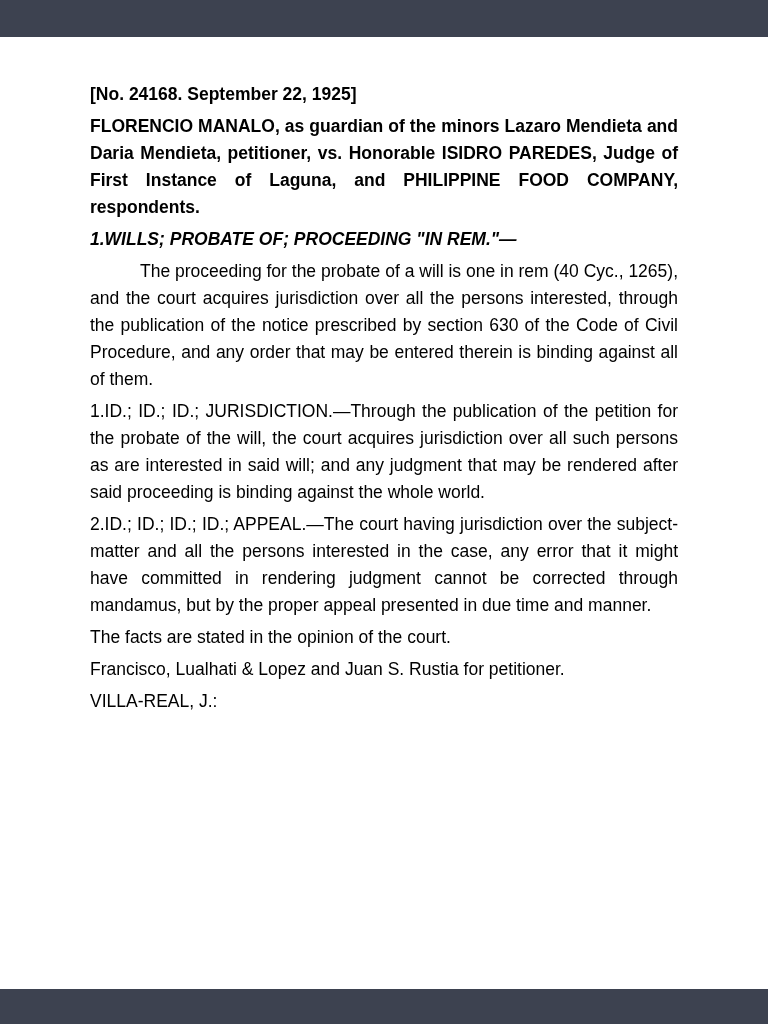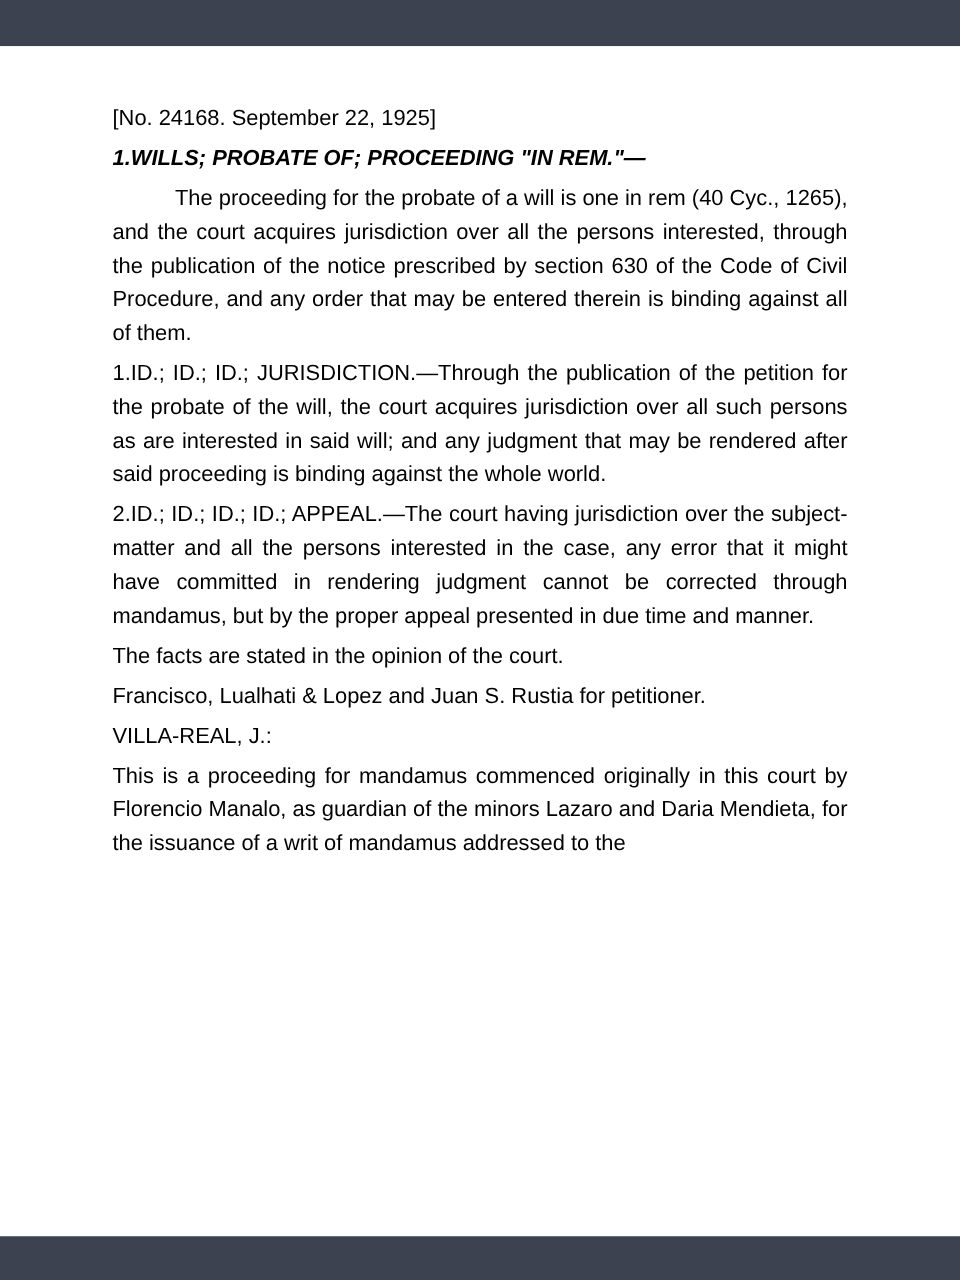--- a/index.html
+++ b/index.html
@@ -35,56 +35,56 @@
     padding-top: 44px;
     font-family: "Liberation Sans", sans-serif;
     font-size: 17.5px;
     line-height: 27px;
     color: #000000;
     -webkit-font-smoothing: antialiased;
   }
 
   .content p { margin: 0 0 5px 0; }
 
-  .bold { font-weight: 400; }
+  .bold { font-weight: 700; }
   .syll-head { font-weight: 700; font-style: italic; }
   .just { text-align: justify; }
   .indent { text-indent: 50px; }
   .opinion { margin-top: 40px; }
 </style>
 </head>
 <body>
 
 <div class="viewer">
 
   <div class="letterbox top"></div>
 
   <div class="page">
     <div class="content">
 
       <p class="bold">[No. 24168. September 22, 1925]</p>
 
+      <p class="bold just">FLORENCIO MANALO, as guardian of the minors Lazaro Mendieta and Daria Mendieta, petitioner, vs. Honorable ISIDRO PAREDES, Judge of First Instance of Laguna, and PHILIPPINE FOOD COMPANY, respondents.</p>
 
       <p class="syll-head">1.WILLS; PROBATE OF; PROCEEDING "IN REM."—</p>
 
       <p class="just indent">The proceeding for the probate of a will is one in rem (40 Cyc., 1265), and the court acquires jurisdiction over all the persons interested, through the publication of the notice prescribed by section 630 of the Code of Civil Procedure, and any order that may be entered therein is binding against all of them.</p>
 
       <p class="just">1.ID.; ID.; ID.; JURISDICTION.—Through the publication of the petition for the probate of the will, the court acquires jurisdiction over all such persons as are interested in said will; and any judgment that may be rendered after said proceeding is binding against the whole world.</p>
 
       <p class="just">2.ID.; ID.; ID.; ID.; APPEAL.—The court having jurisdiction over the subject-matter and all the persons interested in the case, any error that it might have committed in rendering judgment cannot be corrected through mandamus, but by the proper appeal presented in due time and manner.</p>
 
 
       <p>The facts are stated in the opinion of the court.</p>
 
       <p>Francisco, Lualhati &amp; Lopez and Juan S. Rustia for petitioner.</p>
 
 
 
       <p>VILLA-REAL, J.:</p>
 
-      <p class="just opinion">This is a proceeding for mandamus commenced originally in this court by Florencio Manalo, as guardian of the minors Lazaro and Daria Mendieta, for the issuance of a writ of mandamus addressed to the</p>
 
     </div>
   </div>
 
   <div class="letterbox bottom"></div>
 
 </div>
 
 </body></html>

